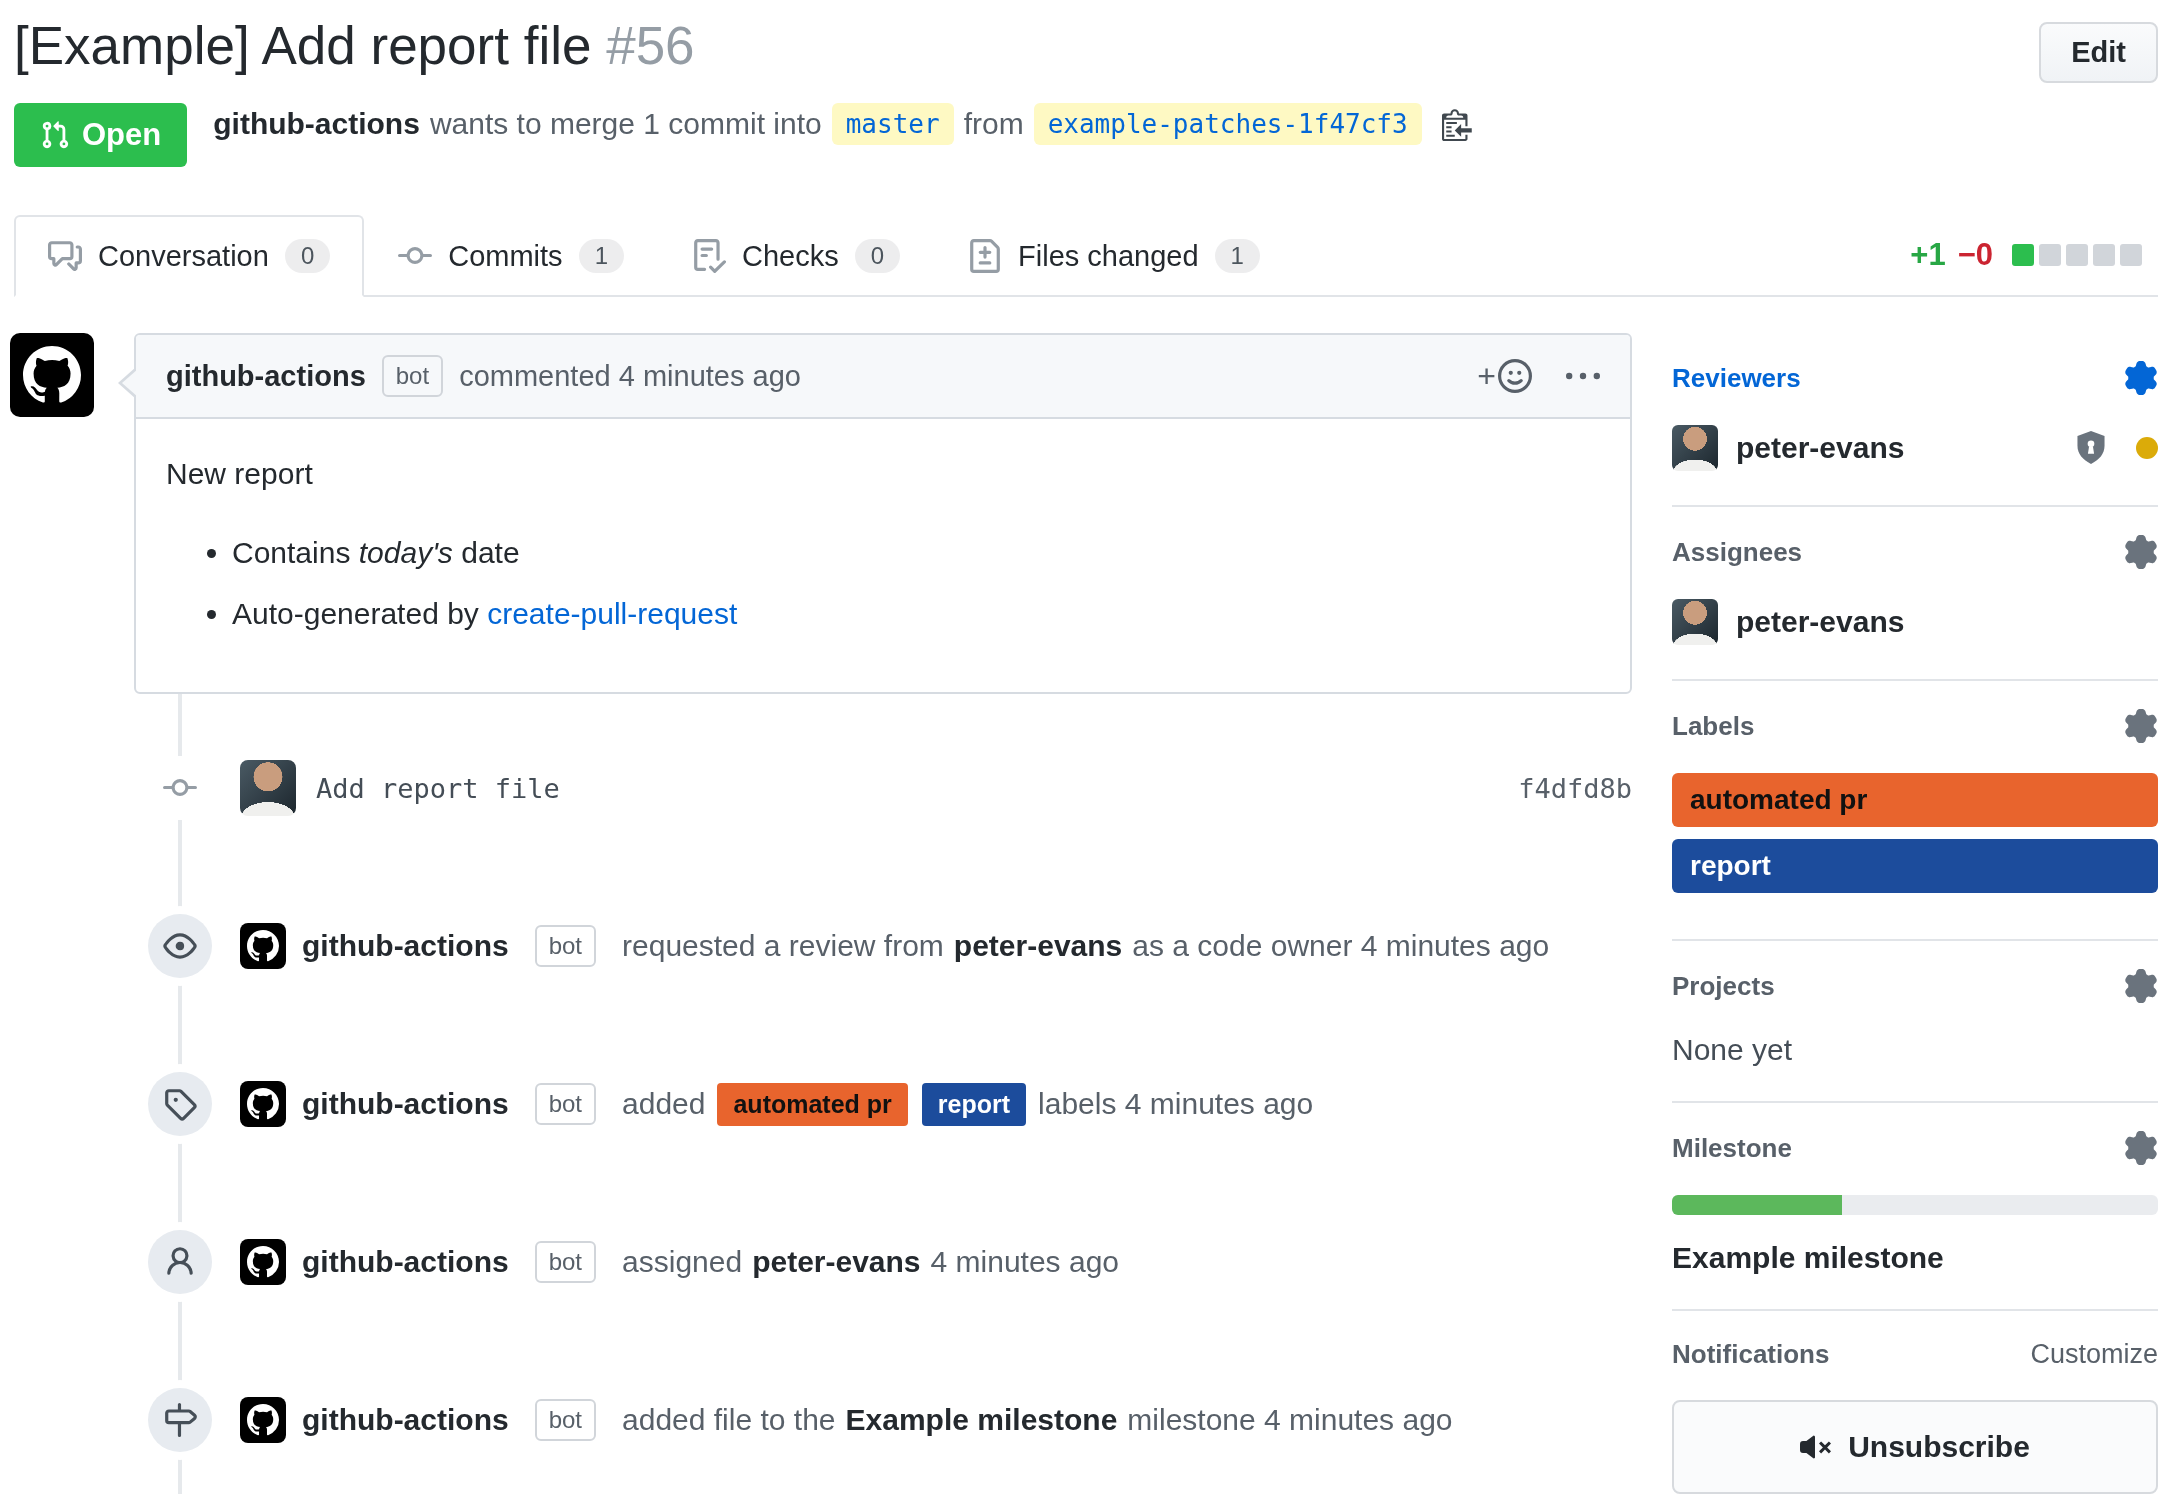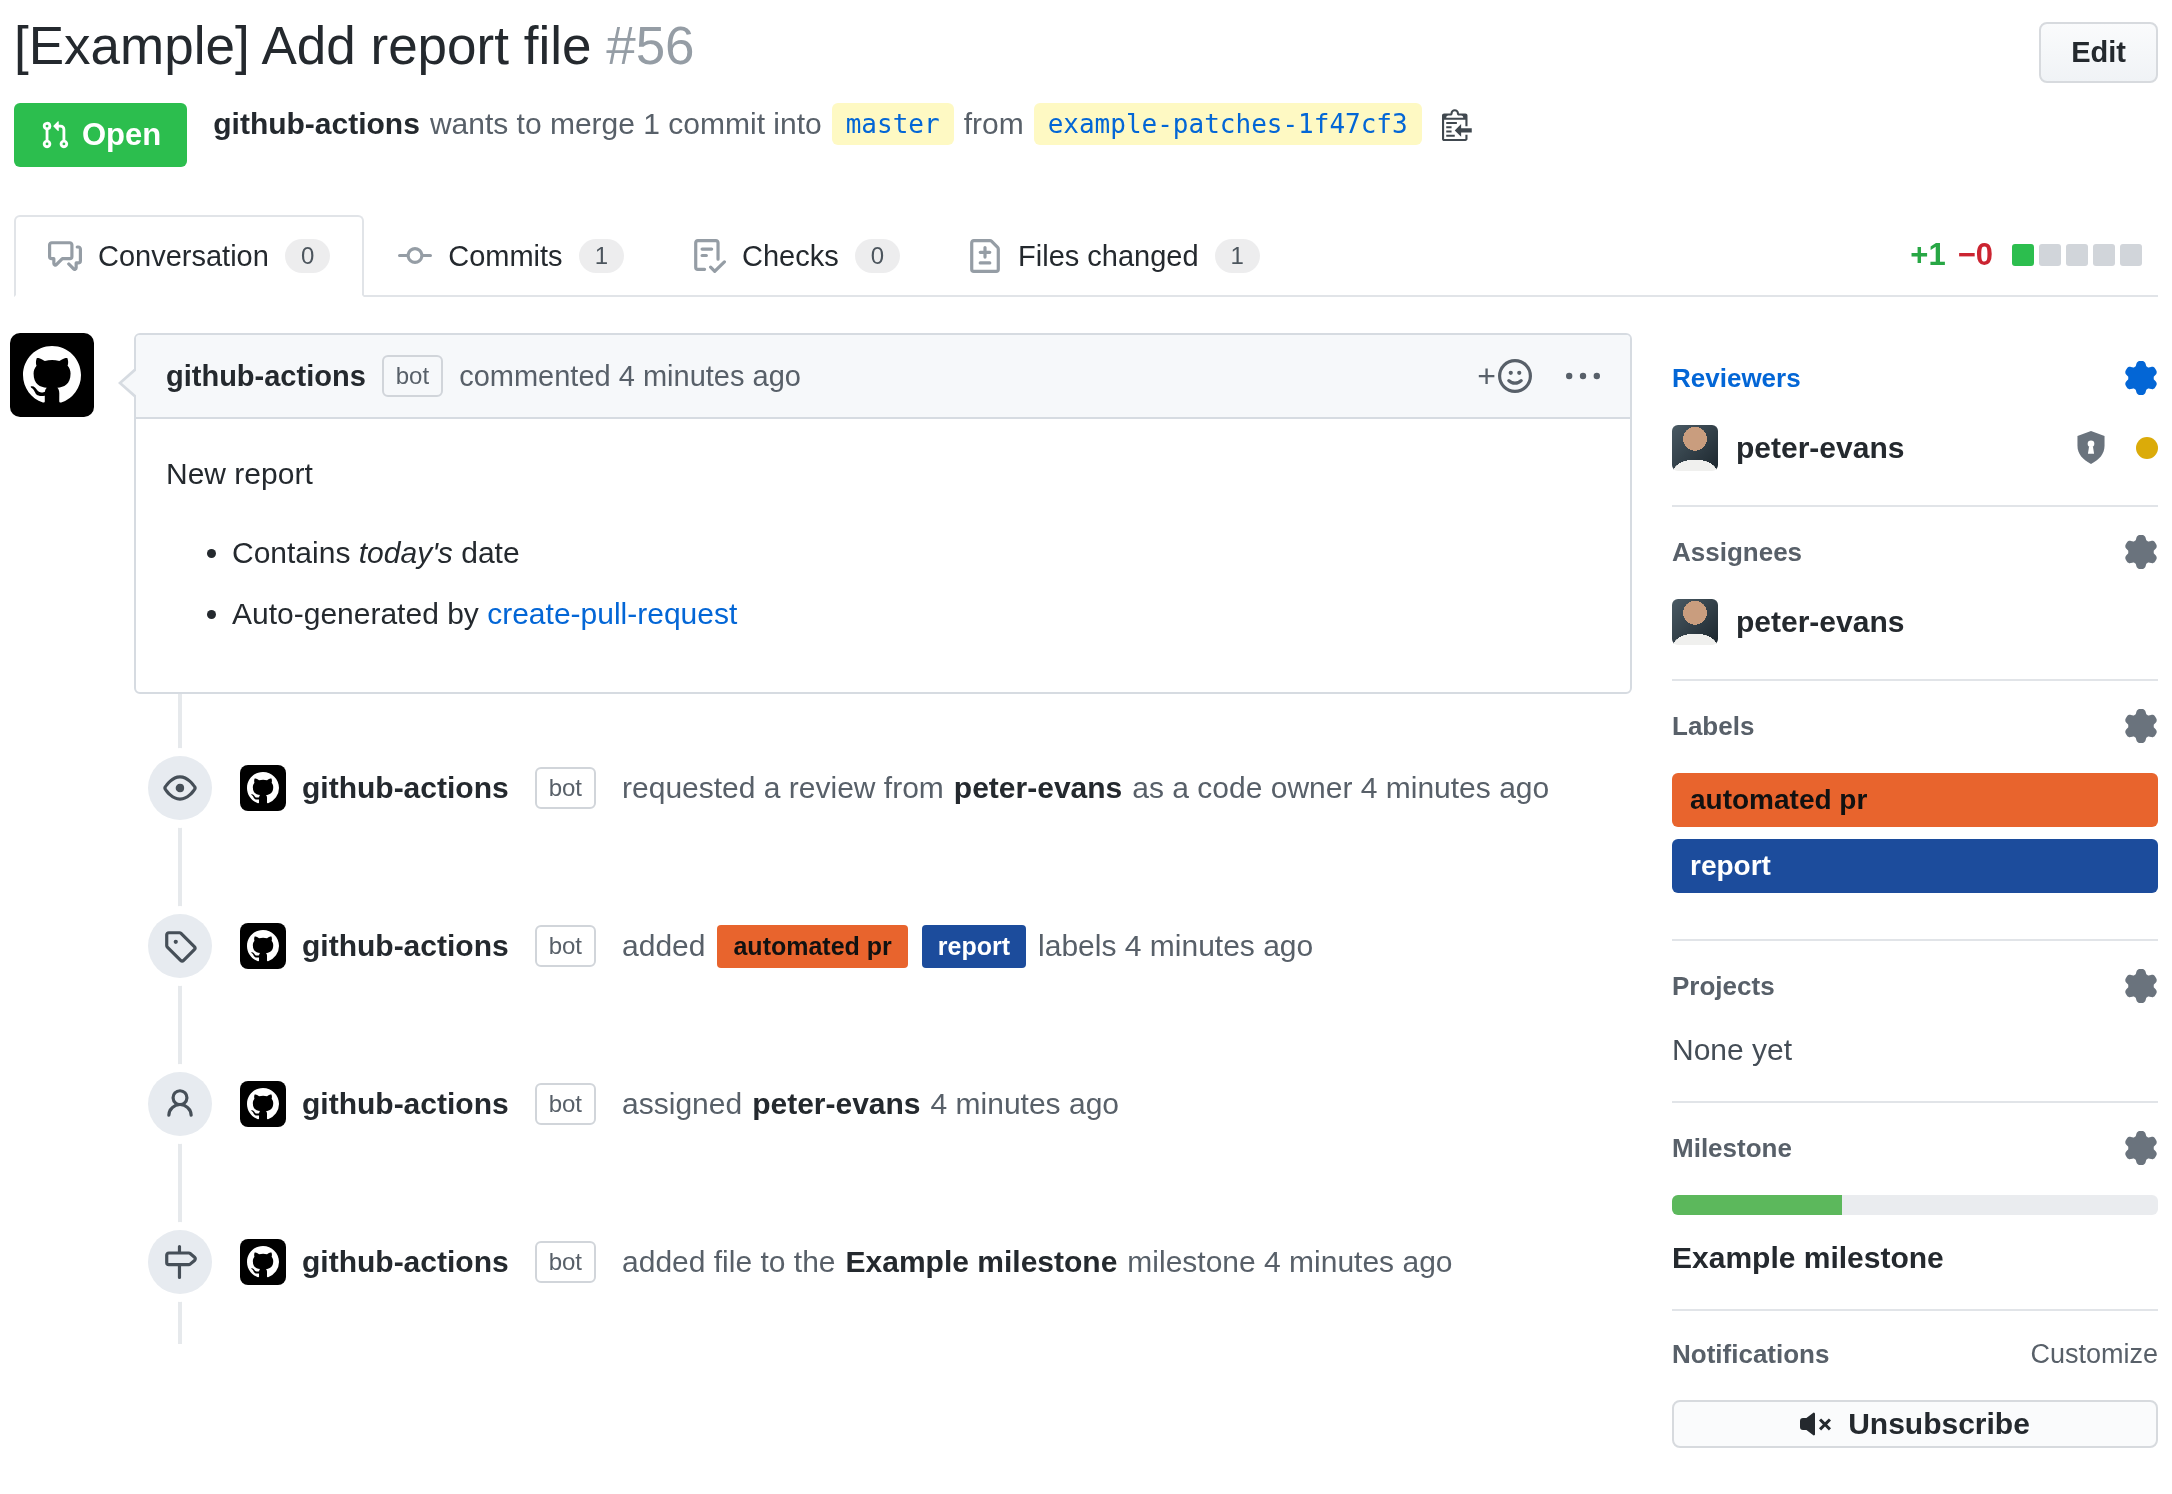--- a/index.html
+++ b/index.html
@@ -103,21 +103,21 @@
       linear-gradient(135deg,#4a5a64,#1c262d);}
   .shield{margin-left:auto;width:38px;height:38px;}
   .dot{width:22px;height:22px;border-radius:50%;background:#dbab09;margin-left:26px;}
   .side-label{display:block;margin-bottom:12px;padding:11px 18px;border-radius:6px;font-weight:700;font-size:28px;}
   .none-yet{font-size:30px;color:#444d56;}
   .progress{height:20px;background:#eaecef;border-radius:6px;overflow:hidden;margin-bottom:26px;}
   .progress-fill{height:100%;}
   .milestone-name{font-weight:700;font-size:30px;color:#24292e;}
   .customize{margin-left:auto;font-weight:400;font-size:27px;color:#586069;}
   .unsub-btn{display:flex;align-items:center;justify-content:center;gap:16px;width:100%;box-sizing:border-box;
-    padding:5px 10px;background:#fafbfc;border:2px solid #d7dade;border-radius:8px;
+    padding:28px 10px;background:#fafbfc;border:2px solid #d7dade;border-radius:8px;
     font-weight:600;font-size:30px;color:#24292e;}
   .unsub-btn .ic{fill:#24292e;width:32px;height:32px;}
 </style>
 </head>
 <body>
 
 <svg width="0" height="0" style="position:absolute" aria-hidden="true">
   <symbol id="i-octocat" viewBox="0 0 16 16">
       <path d="M8 0C3.58 0 0 3.58 0 8c0 3.54 2.29 6.53 5.47 7.59.4.07.55-.17.55-.38 0-.19-.01-.82-.01-1.49-2.01.37-2.53-.49-2.69-.94-.09-.23-.48-.94-.82-1.13-.28-.15-.68-.52-.01-.53.63-.01 1.08.58 1.23.82.72 1.21 1.87.87 2.33.66.07-.52.28-.87.51-1.07-1.78-.2-3.64-.89-3.64-3.95 0-.87.31-1.59.82-2.15-.08-.2-.36-1.02.08-2.12 0 0 .67-.21 2.2.82.64-.18 1.32-.27 2-.27s1.36.09 2 .27c1.53-1.04 2.2-.82 2.2-.82.44 1.1.16 1.92.08 2.12.51.56.82 1.27.82 2.15 0 3.07-1.87 3.75-3.65 3.95.29.25.54.73.54 1.48 0 1.07-.01 1.93-.01 2.2 0 .21.15.46.55.38A8.013 8.013 0 0 0 16 8c0-4.42-3.58-8-8-8Z"></path>
     </symbol>
@@ -269,20 +269,30 @@
                 <span>date</span></li>
               <li><span>Auto-generated by</span>
                 <a class="link">create-pull-request</a></li>
             </ul>
           </div>
         </div>
       </div>
 
       <div class="timeline">
 
+        <div class="t-row commit-row">
+          <span class="t-badge plain">
+              <svg class="ic">
+                <use href="#i-commit"></use>
+              </svg>
+            </span>
+          <span class="photo"></span>
+          <span class="commit-msg mono">Add report file</span>
+          <span class="commit-sha mono">f4dfd8b</span>
+        </div>
 
         <div class="t-row">
           <span class="t-badge">
               <svg class="ic">
                 <use href="#i-eye"></use>
               </svg>
             </span>
           <span class="mini-avatar">
               <svg class="ic">
                 <use href="#i-octocat"></use>

